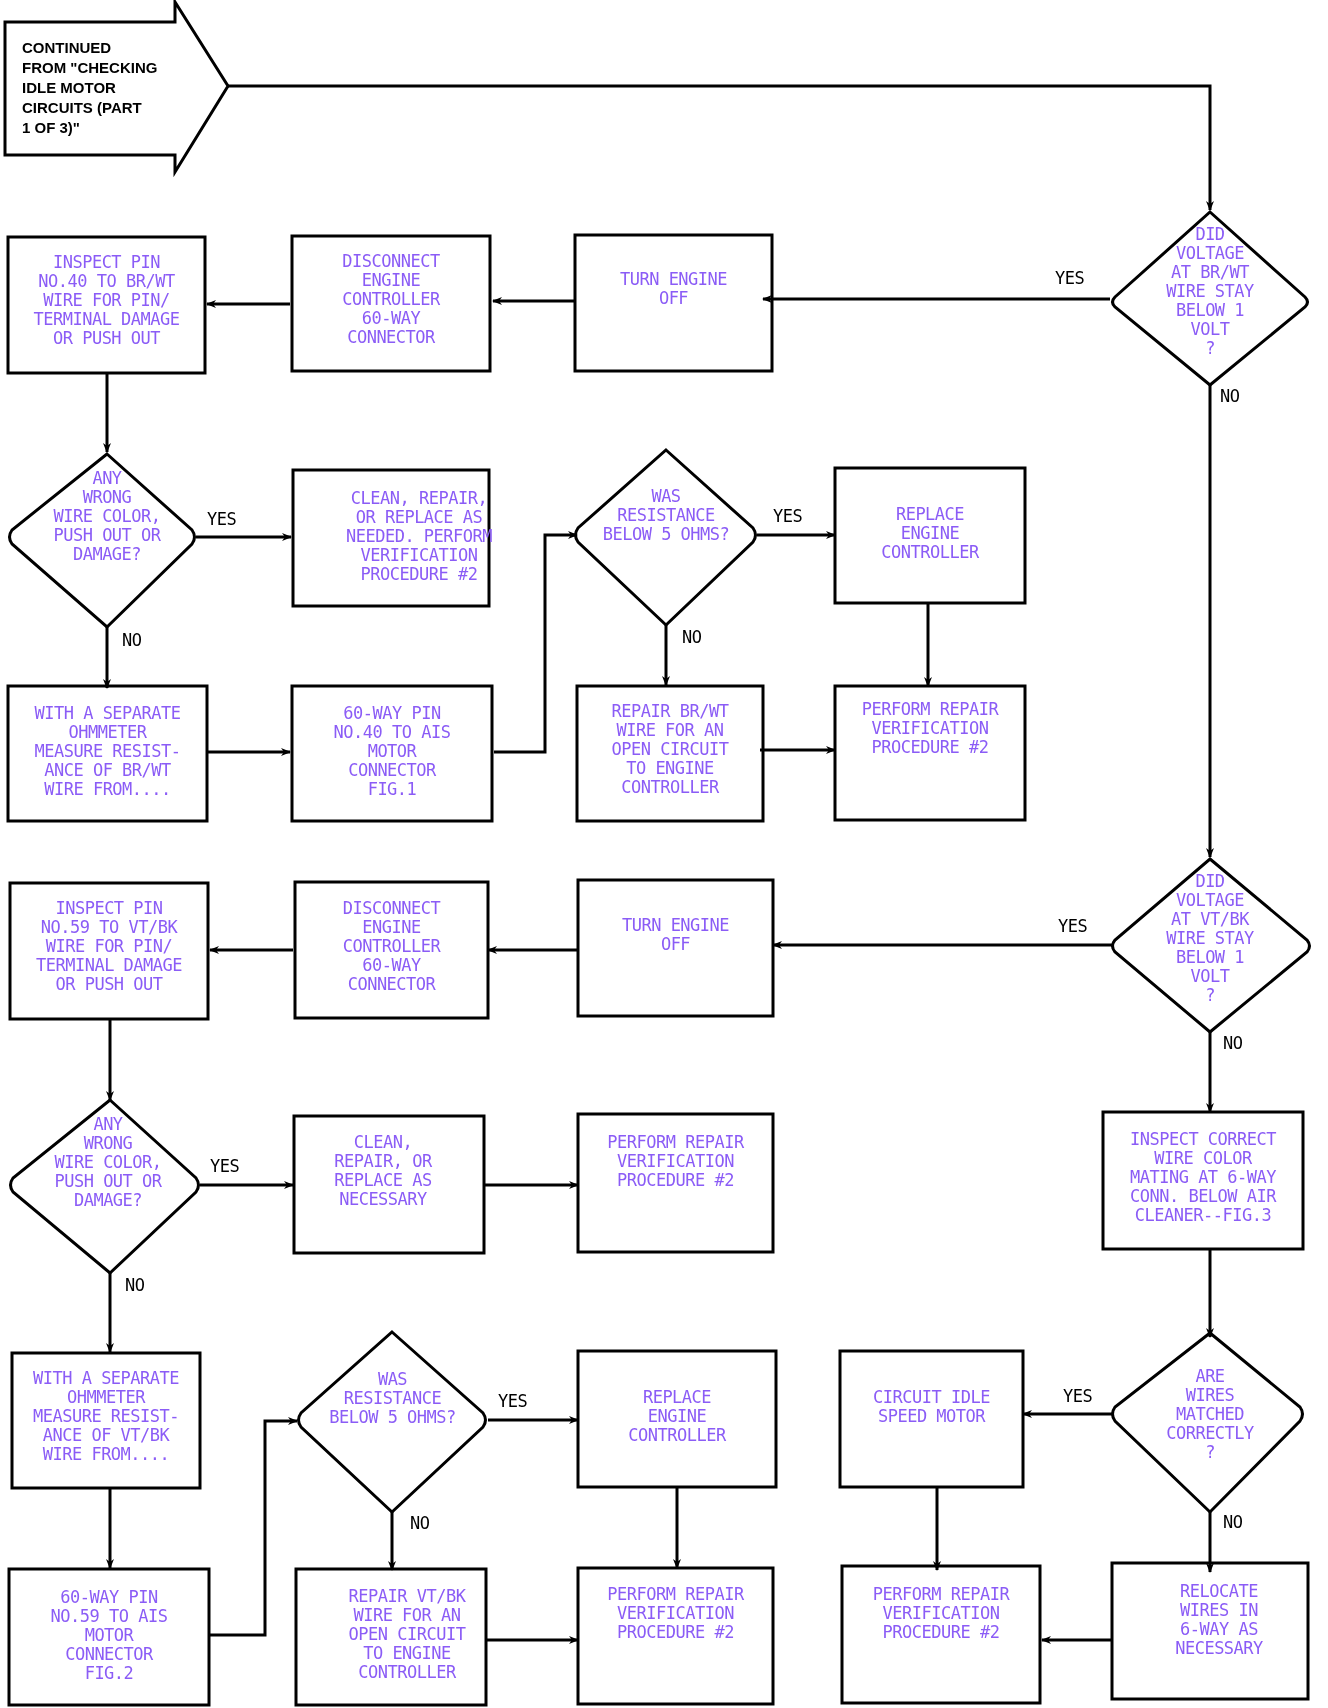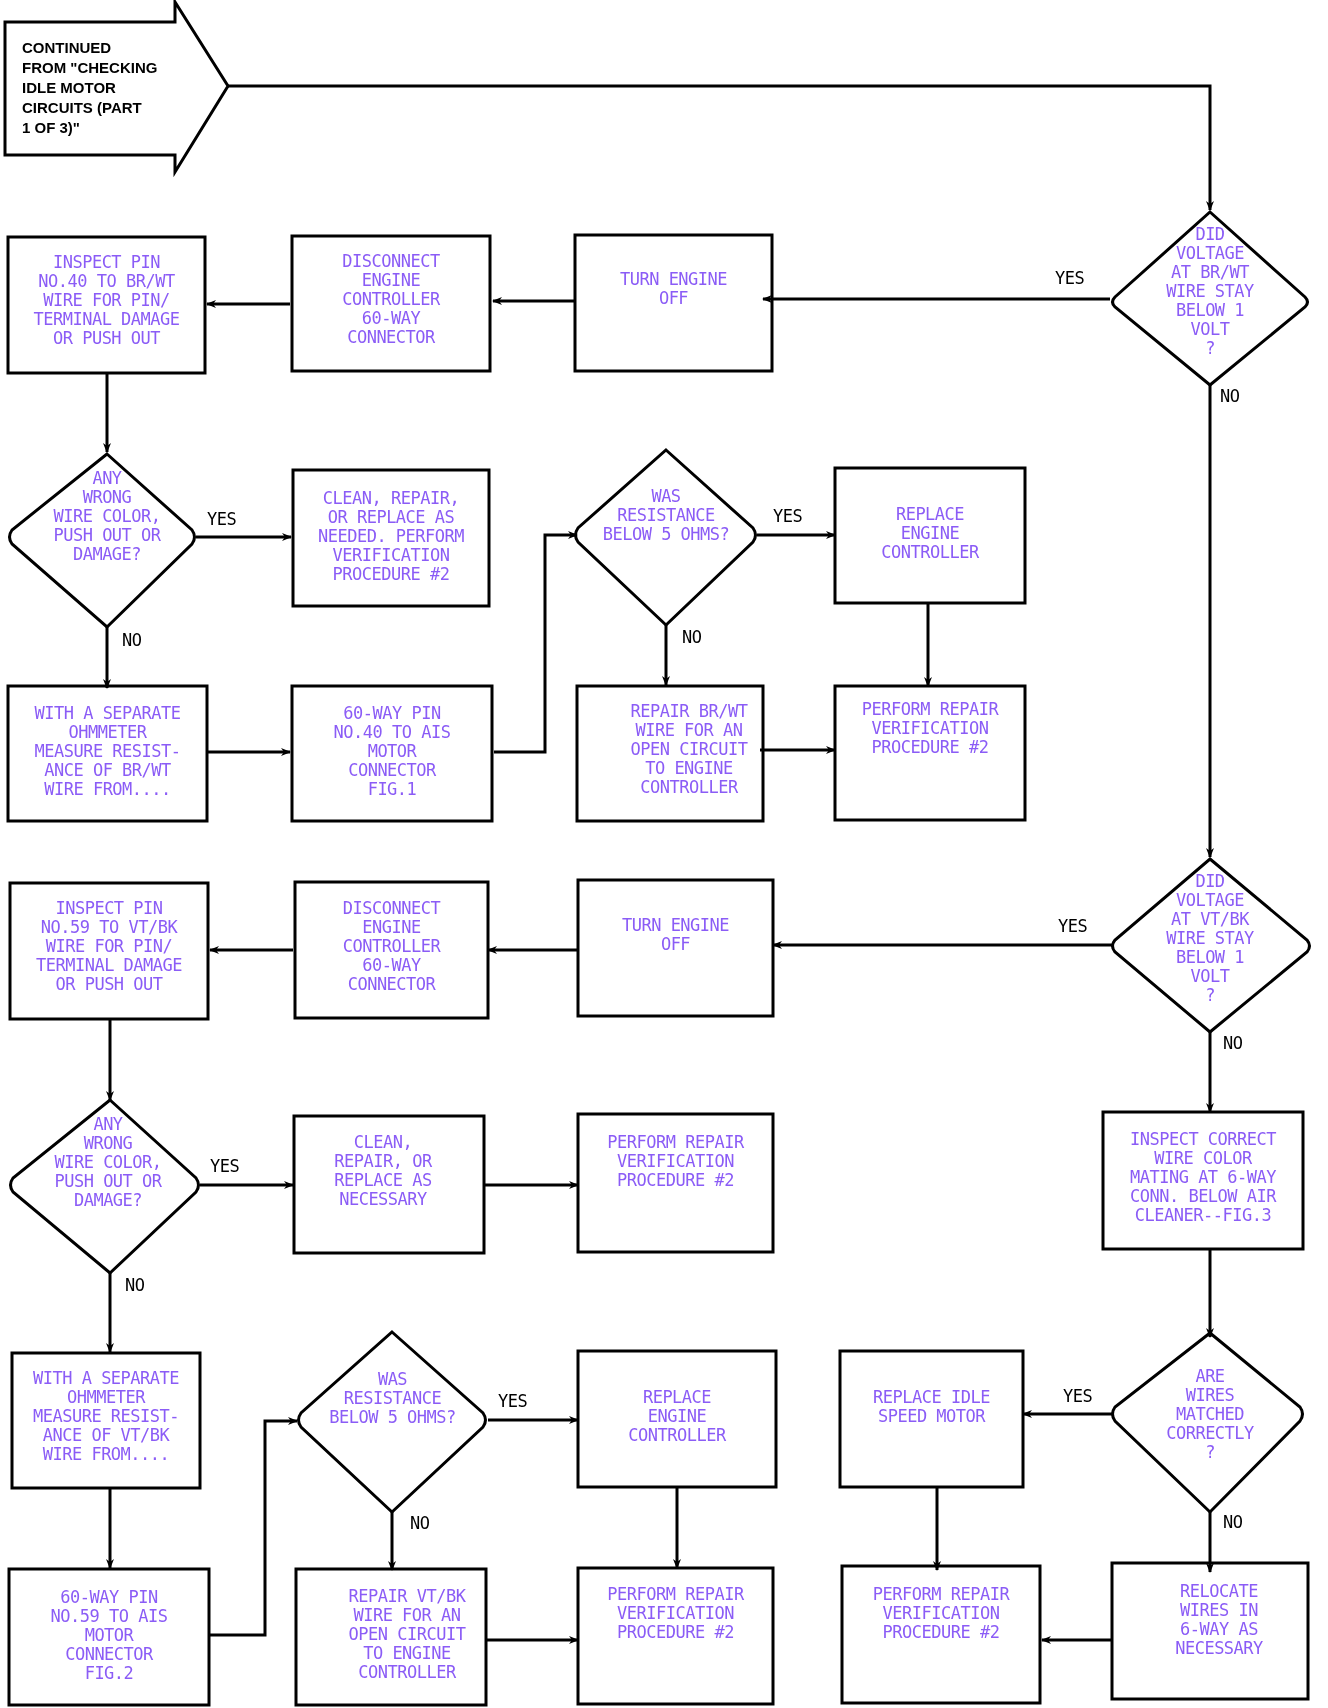--- a/index.html
+++ b/index.html
@@ -131,42 +131,42 @@
 <div class="node-text" style="left:8px;top:253px;width:197px;">INSPECT PIN
 NO.40 TO BR/WT
 WIRE FOR PIN/
 TERMINAL DAMAGE
 OR PUSH OUT</div>
 <div class="node-text" style="left:12px;top:469px;width:190px;">ANY
 WRONG
 WIRE COLOR,
 PUSH OUT OR
 DAMAGE?</div>
-<div class="node-text" style="left:293px;top:489px;width:196px;">CLEAN, REPAIR,
+<div class="node-text" style="left:293px;top:489px;width:196px;padding-left:28px;">CLEAN, REPAIR,
 OR REPLACE AS
 NEEDED. PERFORM
 VERIFICATION
 PROCEDURE #2</div>
 <div class="node-text" style="left:8px;top:704px;width:199px;">WITH A SEPARATE
 OHMMETER
 MEASURE RESIST-
 ANCE OF BR/WT
 WIRE FROM....</div>
 <div class="node-text" style="left:292px;top:704px;width:200px;">60-WAY PIN
 NO.40 TO AIS
 MOTOR
 CONNECTOR
 FIG.1</div>
 <div class="node-text" style="left:580px;top:487px;width:172px;">WAS
 RESISTANCE
 BELOW 5 OHMS?</div>
 <div class="node-text" style="left:835px;top:505px;width:190px;">REPLACE
 ENGINE
 CONTROLLER</div>
-<div class="node-text" style="left:577px;top:702px;width:186px;padding-left:19px;">REPAIR BR/WT
+<div class="node-text" style="left:577px;top:702px;width:186px;">REPAIR BR/WT
 WIRE FOR AN
 OPEN CIRCUIT
 TO ENGINE
 CONTROLLER</div>
 <div class="node-text" style="left:835px;top:700px;width:190px;">PERFORM REPAIR
 VERIFICATION
 PROCEDURE #2</div>
 
 <div class="node-text" style="left:1120px;top:872px;width:180px;">DID
 VOLTAGE
@@ -227,21 +227,21 @@
 <div class="node-text" style="left:1103px;top:1130px;width:200px;">INSPECT CORRECT
 WIRE COLOR
 MATING AT 6-WAY
 CONN. BELOW AIR
 CLEANER--FIG.3</div>
 <div class="node-text" style="left:1120px;top:1367px;width:180px;">ARE
 WIRES
 MATCHED
 CORRECTLY
 ?</div>
-<div class="node-text" style="left:840px;top:1388px;width:183px;">REPLACE IDLE
+<div class="node-text" style="left:840px;top:1388px;width:183px;">CIRCUIT IDLE
 SPEED MOTOR</div>
 <div class="node-text" style="left:1112px;top:1582px;width:214px;">RELOCATE
 WIRES IN
 6-WAY AS
 NECESSARY</div>
 <div class="node-text" style="left:842px;top:1585px;width:198px;">PERFORM REPAIR
 VERIFICATION
 PROCEDURE #2</div>
 
 <span class="edge-label" style="left:1055px;top:268px;">YES</span>

